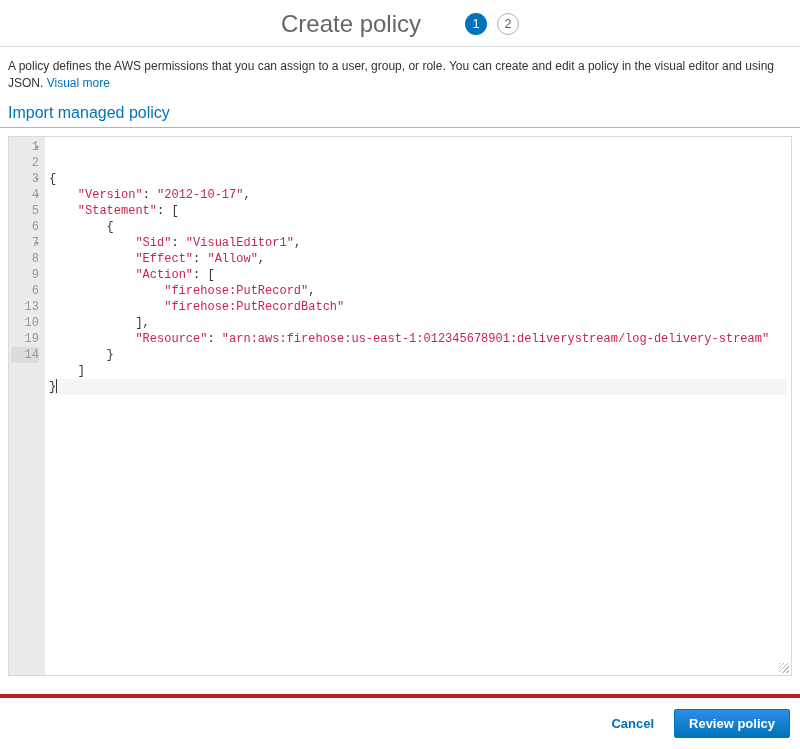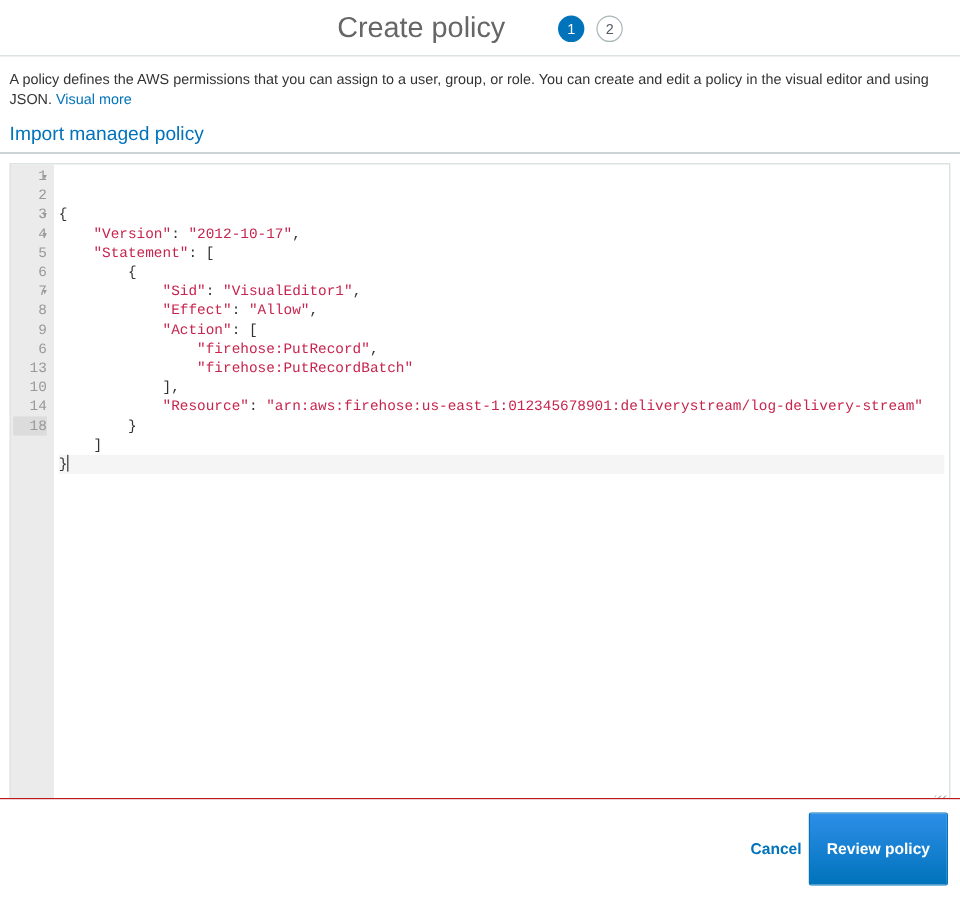--- a/index.html
+++ b/index.html
@@ -140,42 +140,43 @@
       border-left: 1px solid #333;
       height: 14px;
       vertical-align: middle;
       margin-left: 0;
     }
     .footer {
       position: absolute;
       bottom: 0;
       left: 0;
       right: 0;
-      border-top: 1px solid #b91c1c;
+      border-top: 4px solid #b91c1c;
       padding: 11px 10px;
       display: flex;
       justify-content: flex-end;
       align-items: center;
+      gap: 14px;
       background: #fff;
     }
     .btn-cancel {
       color: #0073bb;
       font-size: 13px;
       cursor: pointer;
       background: none;
       border: none;
       font-weight: 700;
       padding: 6px;
     }
     .btn-primary {
       background: linear-gradient(#2d8ee8, #0073bb);
       color: #fff;
       border: 1px solid #0073bb;
       border-radius: 2px;
-      padding: 22px 14px;
+      padding: 6px 14px;
       font-size: 13px;
       font-weight: 700;
       cursor: pointer;
     }
   </style>
 </head>
 <body>
 
 <div class="header">
   <h1 class="page-title">Create policy</h1>
@@ -201,22 +202,22 @@
         <div class="gutter-line">3<span class="fold">▾</span></div>
         <div class="gutter-line">4<span class="fold">▾</span></div>
         <div class="gutter-line">5</div>
         <div class="gutter-line">6</div>
         <div class="gutter-line">7<span class="fold">▾</span></div>
         <div class="gutter-line">8</div>
         <div class="gutter-line">9</div>
         <div class="gutter-line">6</div>
         <div class="gutter-line">13</div>
         <div class="gutter-line">10</div>
-        <div class="gutter-line">14</div>
-        <div class="gutter-line current">18</div>
+        <div class="gutter-line">19</div>
+        <div class="gutter-line current">14</div>
       </div>
     <div class="code" id="code">
     <div class="code-line"><span>{</span></div><div class="code-line">    <span class="str">"Version"</span><span>: </span><span class="str">"2012-10-17"</span><span>,</span></div><div class="code-line">    <span class="str">"Statement"</span><span>: [</span></div><div class="code-line">        <span>{</span></div><div class="code-line">            <span class="str">"Sid"</span><span>: </span><span class="str">"VisualEditor1"</span><span>,</span></div><div class="code-line">            <span class="str">"Effect"</span><span>: </span><span class="str">"Allow"</span><span>,</span></div><div class="code-line">            <span class="str">"Action"</span><span>: [</span></div><div class="code-line">                <span class="str">"firehose:PutRecord"</span><span>,</span></div><div class="code-line">                <span class="str">"firehose:PutRecordBatch"</span></div><div class="code-line">            <span>],</span></div><div class="code-line">            <span class="str">"Resource"</span><span>: </span><span class="str">"arn:aws:firehose:us-east-1:012345678901:deliverystream/log-delivery-stream"</span></div><div class="code-line">        <span>}</span></div><div class="code-line">    <span>]</span></div><div class="code-line current"><span>}</span><span class="cursor"></span></div></div>
     <div class="resizer"></div>
   </div>
 </div>
 
 <div class="footer">
   <button class="btn-cancel">Cancel</button>
   <button class="btn-primary">Review policy</button>

